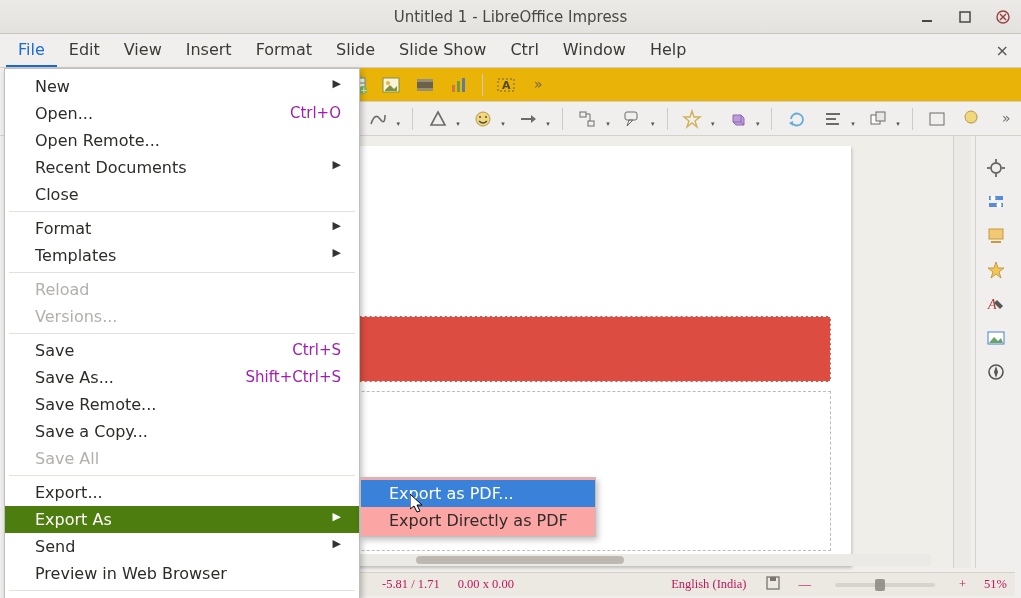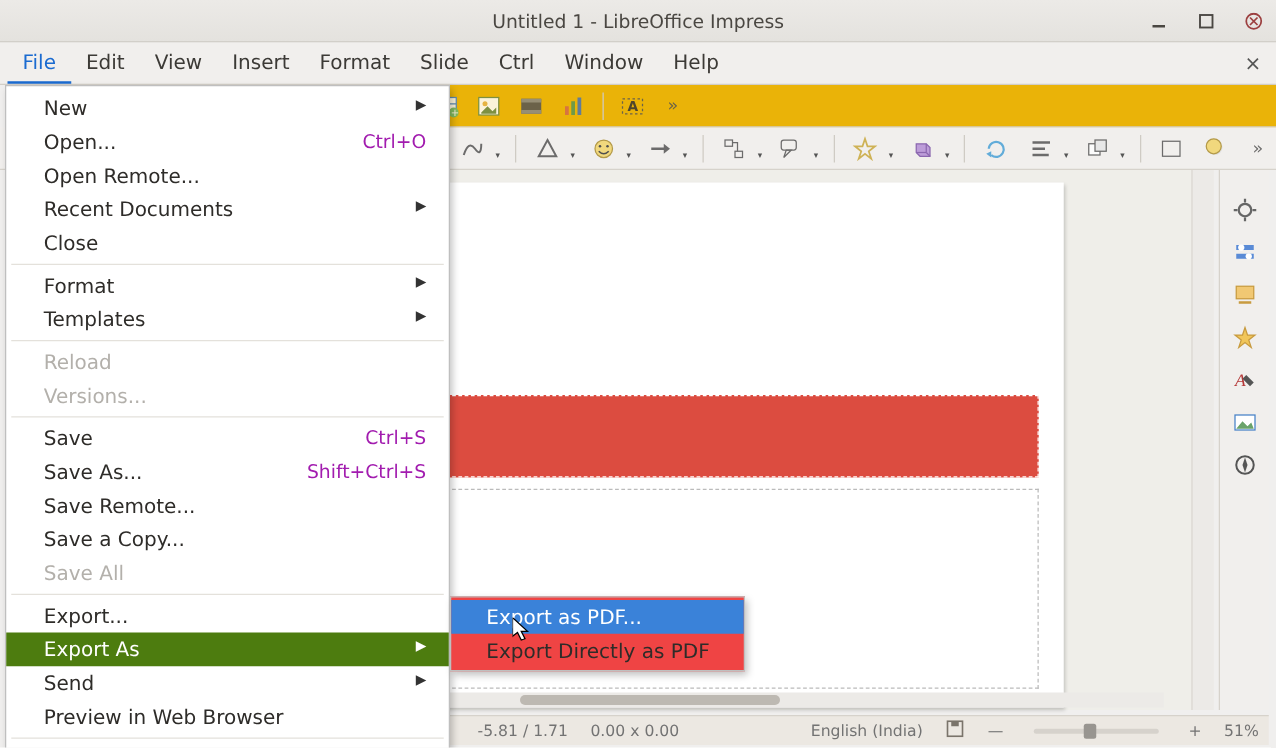--- a/index.html
+++ b/index.html
@@ -201,23 +201,24 @@
   
   .statusbar {
     position:absolute;
     left:6px; right:6px; bottom:2px;
     height:24px;
     background:#ece8e2;
     border-top:1px solid #d6d2cb;
     display:flex;
     align-items:center;
     font-size:12.5px;
-    color:#737373;
+    color:#be185d;
     padding: 0 8px;
     gap:18px;
+    font-family:Liberation Serif, serif;
   }
   .statusbar .grow { flex:1; }
   .statusbar .zoomslider {
     width:100px;
     height:4px;
     background:#d6d2cc;
     border-radius:2px;
     position:relative;
     margin: 0 6px;
   }
@@ -274,21 +275,21 @@
     background:#e4e1db;
     margin:3px 4px;
   }
 
   
   .submenu {
     position:absolute;
     top: 477px;
     left: 360px;
     width: 236px;
-    background:#ef4444;
+    background:#fca5a5;
     border:1px solid #bfbfbf;
     box-shadow: 2px 3px 6px rgba(0,0,0,.25);
     padding:2px 0;
     z-index: 110;
   }
   .submenu .sitem {
     display:flex;
     align-items:center;
     padding: 4px 16px 4px 28px;
     font-size:16px;
@@ -336,20 +337,21 @@
 </div>
 
 <div class="menubar">
   <div id="menuitems" style="display: flex;">
       <div class="mitem active">File</div>
       <div class="mitem">Edit</div>
       <div class="mitem">View</div>
       <div class="mitem">Insert</div>
       <div class="mitem">Format</div>
       <div class="mitem">Slide</div>
+      <div class="mitem">Slide Show</div>
       <div class="mitem">Ctrl</div>
       <div class="mitem">Window</div>
       <div class="mitem">Help</div>
     </div>
   <div class="closedoc">×</div>
 </div>
 
 <div class="toolbar" id="tb1">
     <div class="tbtn">
       <svg width="20" height="20" viewBox="0 0 20 20">

